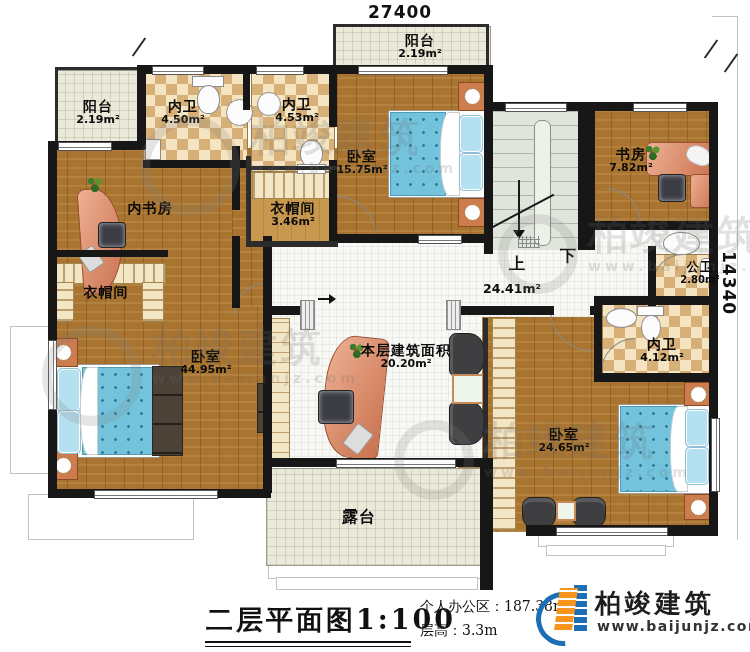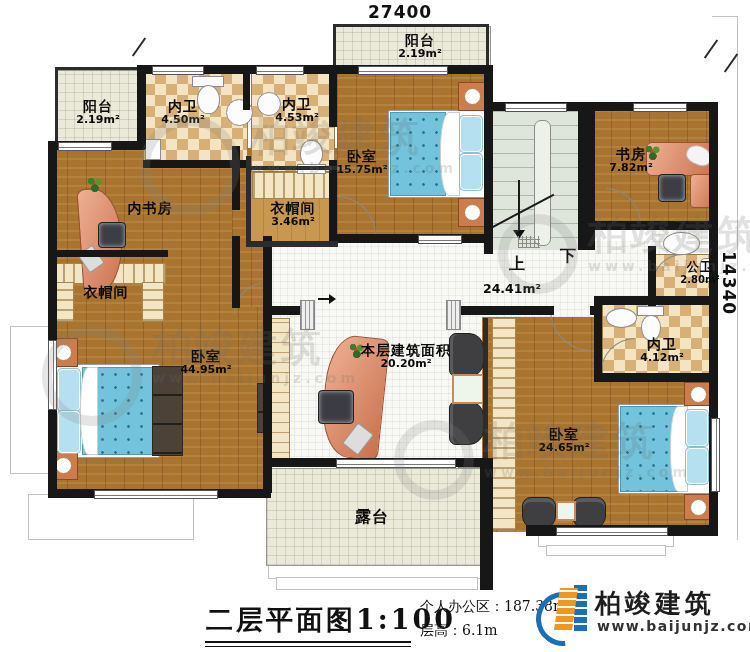--- a/index.html
+++ b/index.html
@@ -326,21 +326,21 @@
       <div class="rarea">2.80m²</div>
     </div>
   <div class="rlabel" style="left:630px;top:336px;width:64px;">
     <div class="rname">内卫</div>
       <div class="rarea">4.12m²</div>
     </div>
   <div class="rlabel" style="left:530px;top:426px;width:68px;">
     <div class="rname">卧室</div>
       <div class="rarea">24.65m²</div>
     </div>
-  <div class="rlabel" style="left:340px;top:508px;width:64px;">
+  <div class="rlabel" style="left:327px;top:508px;width:64px;">
     <div class="rname" style="font-size:16px;">露台</div>
     </div>
   <div class="rlabel" style="left:482px;top:282px;width:60px;">
     <div class="rarea" style="font-size:12.5px;">24.41m²</div>
     </div>
   <div class="stlbl" style="left:509px;top:254px;">上</div>
   <div class="stlbl" style="left:560px;top:246px;">下</div>
 
   <div class="dim" style="left:368px;top:2px;">27400</div>
   <div class="dim" style="left:692px;top:278px;width:74px;transform:rotate(90deg);">14340</div>
@@ -379,21 +379,21 @@
 
   <div class="titlebig" style="left:206px;top:602px;">
     <span>二层平面图</span><span>1:100</span>
   </div>
   <div class="uline" style="left:205px;top:641px;width:206px;height:2px;"></div>
   <div class="uline" style="left:205px;top:646px;width:206px;height:1px;"></div>
   <div class="infoline" style="left:420px;top:598px;">
     <span>个人办公区：</span><span>187.38m²</span>
   </div>
   <div class="infoline" style="left:420px;top:622px;">
-    <span>层高：</span><span>6.1m</span>
+    <span>层高：</span><span>3.3m</span>
   </div>
 
   <div>
     <div class="swoosh" style="left:536px;top:592px;position:absolute;z-index:26;"></div>
     <div class="bldg-o" style="left:557px;top:588px;width:18px;height:42px;"></div>
     <div class="bldg-b" style="left:574px;top:585px;width:13px;height:46px;"></div>
     <div class="logoname" style="left:595px;top:586px;">柏竣建筑</div>
     <div class="logourl" style="left:597px;top:618px;">www.baijunjz.com</div>
   </div>
 

